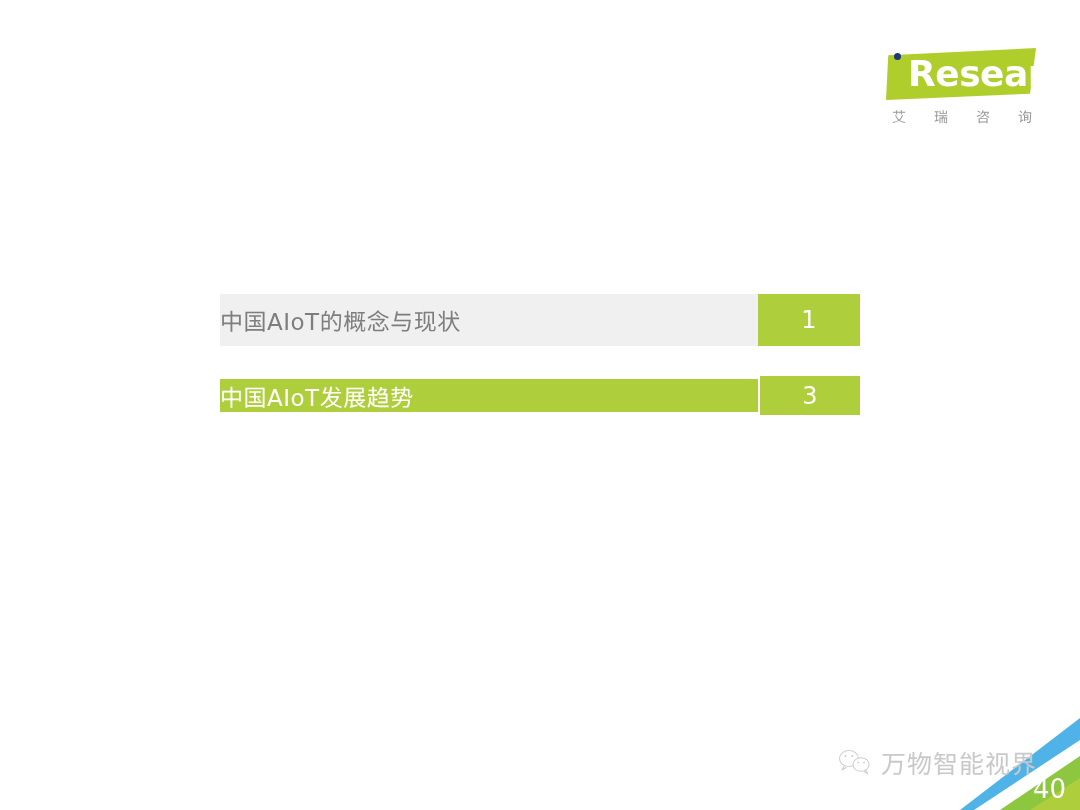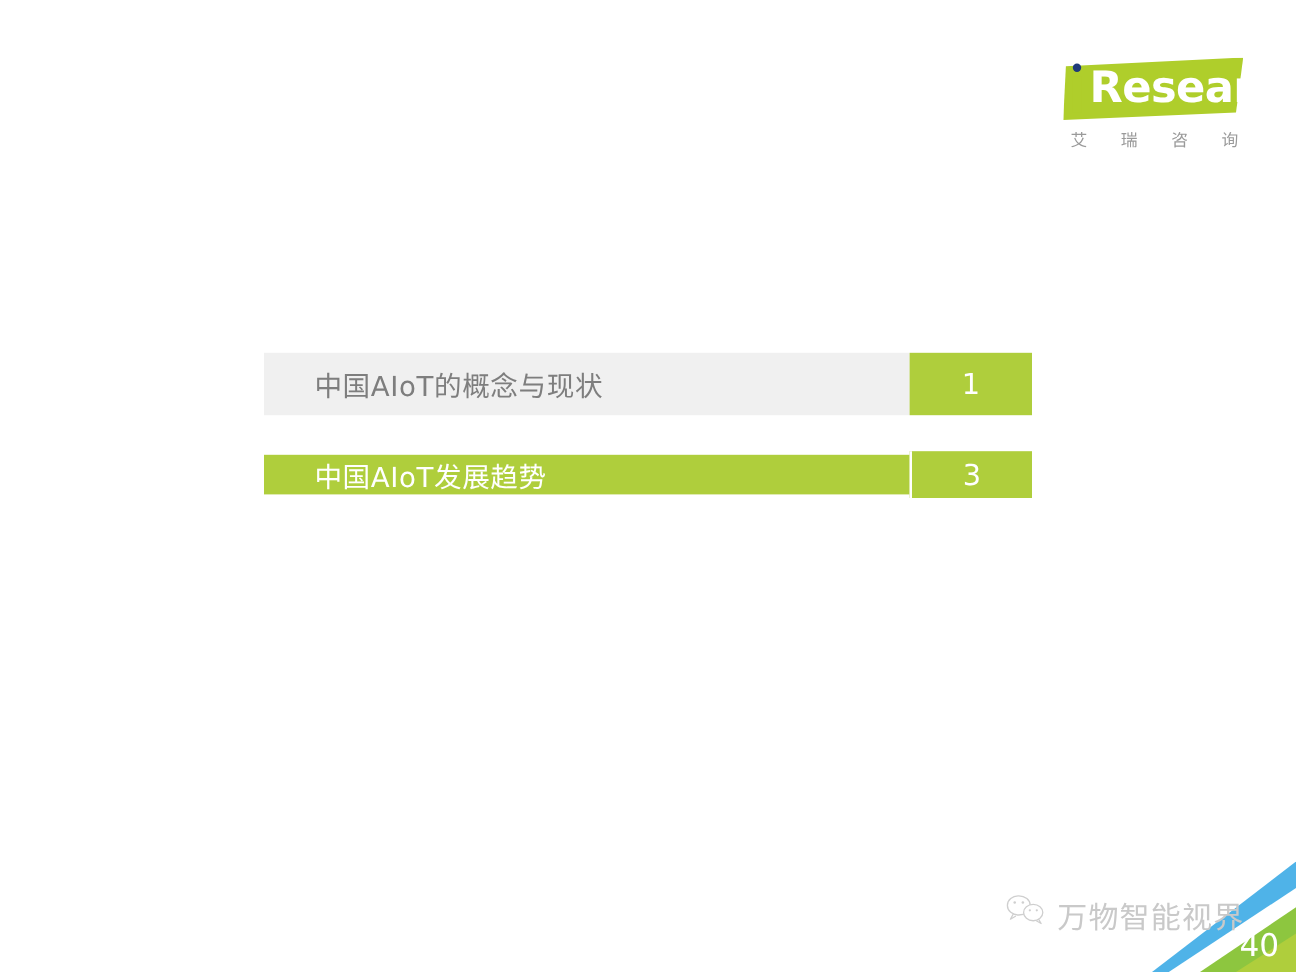--- a/index.html
+++ b/index.html
@@ -96,21 +96,20 @@
     height: 52px;
     margin-bottom: 33px;
   }
   .agenda-row:last-child { margin-bottom: 0; }
 
   .row-label {
     flex: 1 1 auto;
     background: #F0F0F0;
     display: flex;
     align-items: center;
-    padding-left: 42px;
     box-sizing: border-box;
     font-size: 23px;
     color: #7e7e7e;
     letter-spacing: 0.5px;
     font-family: "DejaVu Sans", "Liberation Sans", sans-serif;
   }
   .row-number {
     flex: 0 0 102px;
     background: #AFCE3C;
     display: flex;
@@ -137,21 +136,21 @@
     margin-bottom: -3px;
     align-self: stretch;
   }
 
   
   .watermark {
     position: absolute;
     left: 838px;
     top: 744px;
     display: flex;
-    align-items: flex-start;
+    align-items: center;
     gap: 9px;
     z-index: 4;
   }
   .wechat-icon { width: 34px; height: 28px; display: block; }
   .watermark-text {
     font-size: 25px;
     color: #c9c9c9;
     letter-spacing: 1px;
     white-space: nowrap;
     font-family: "DejaVu Sans", "Liberation Sans", sans-serif;

